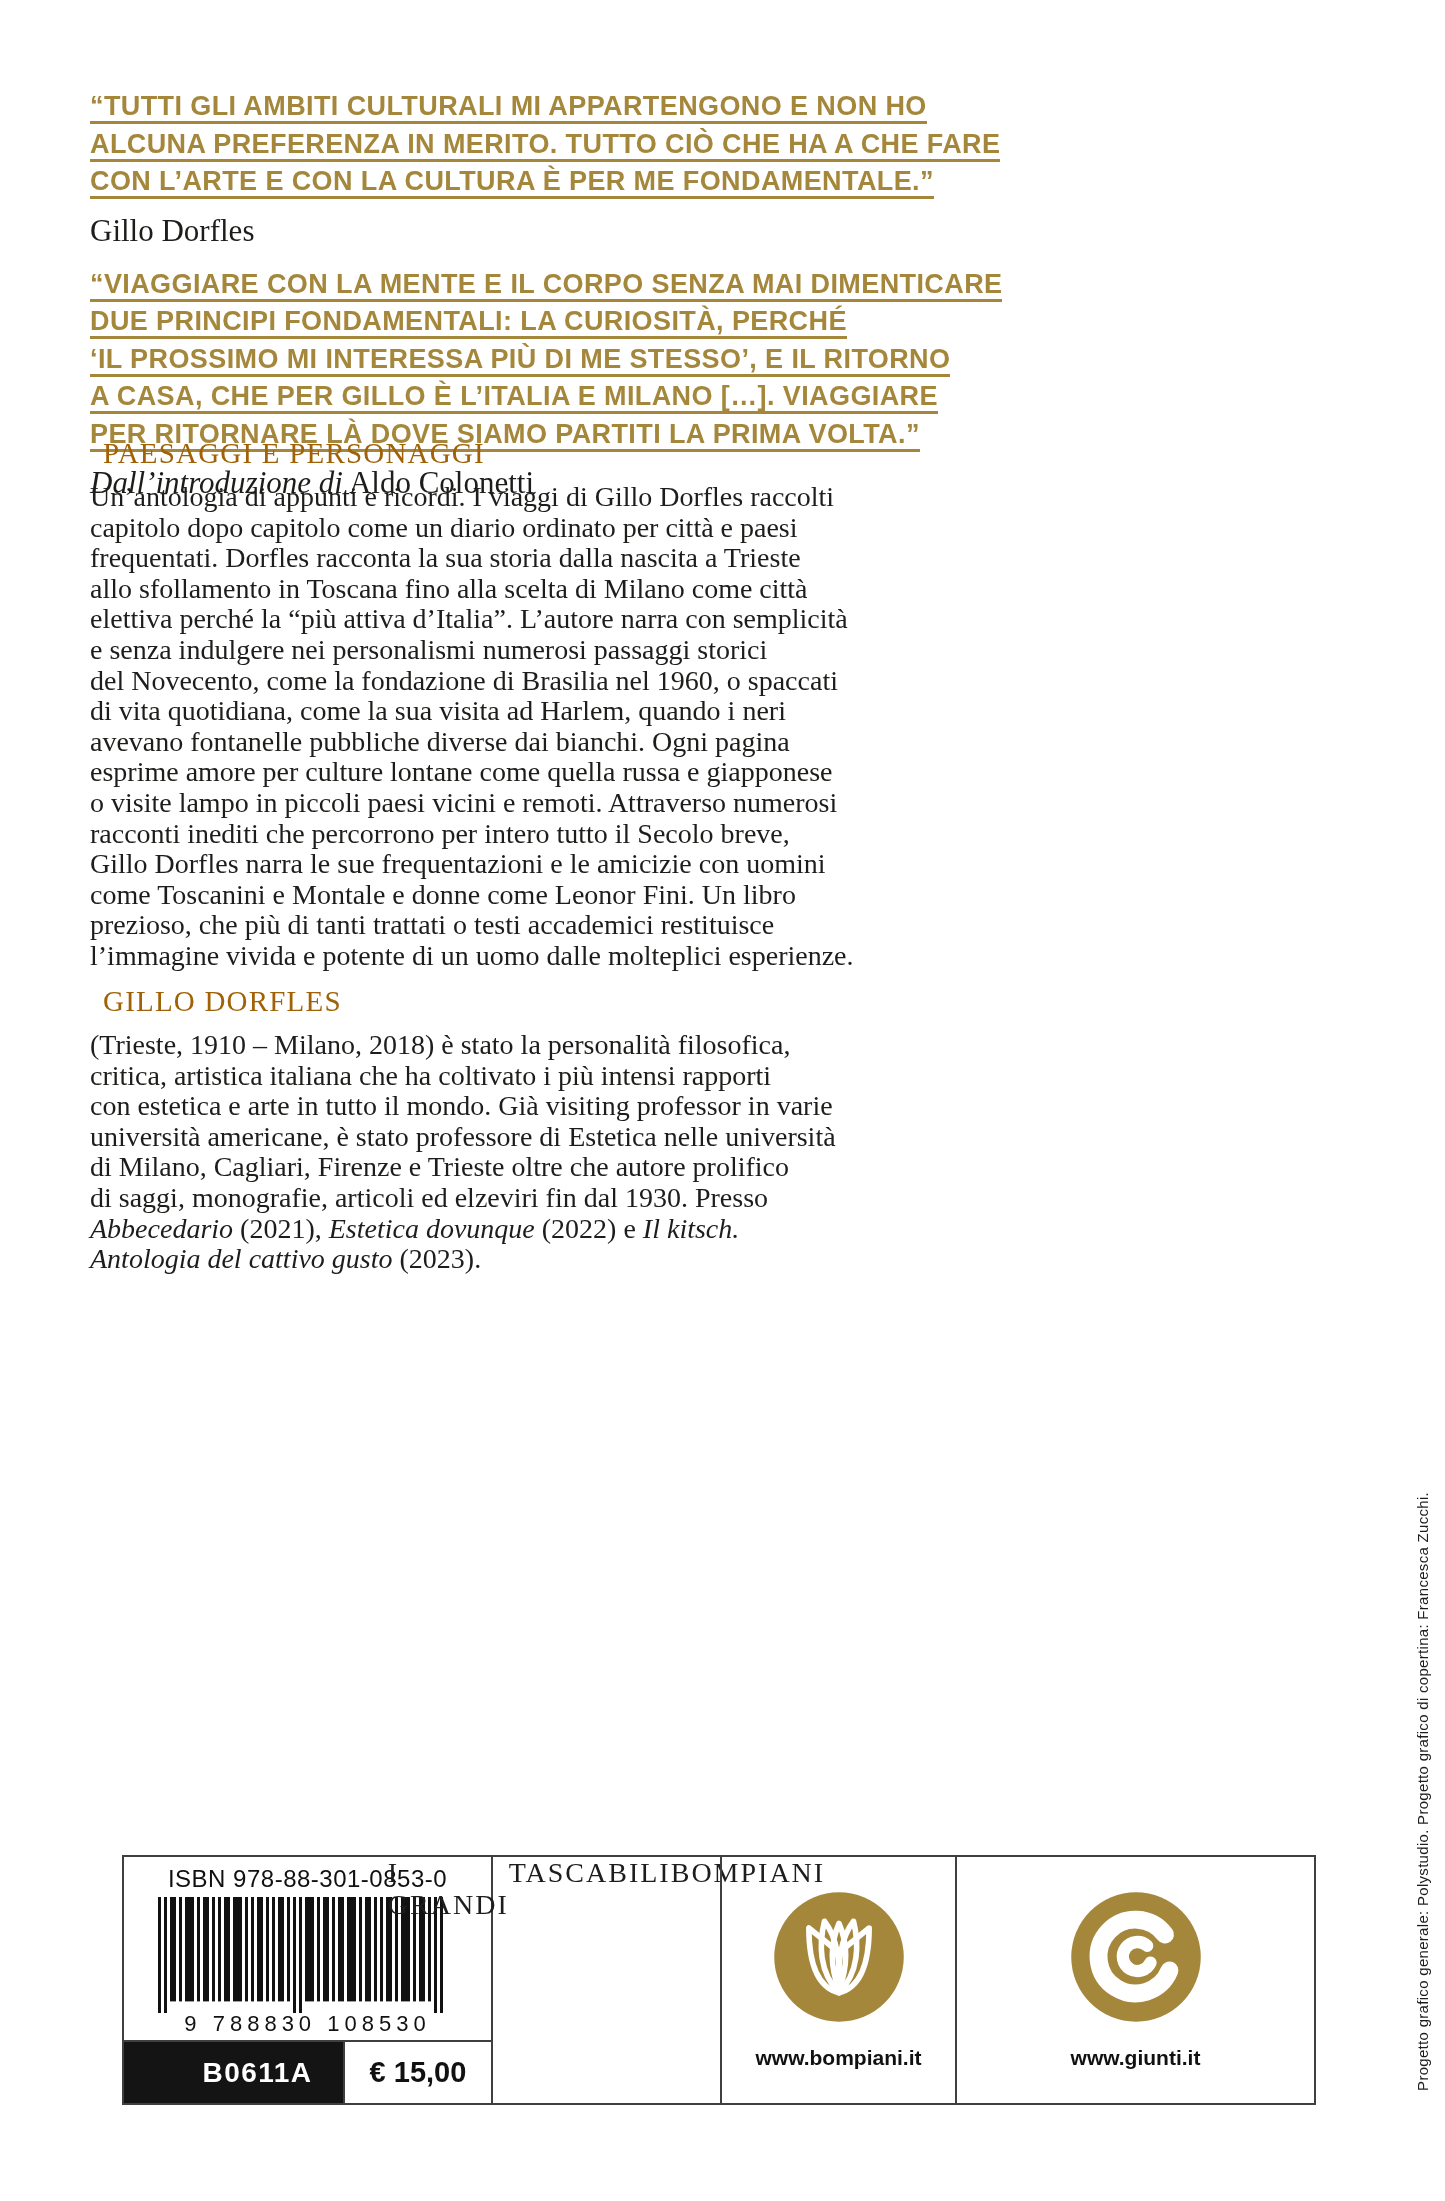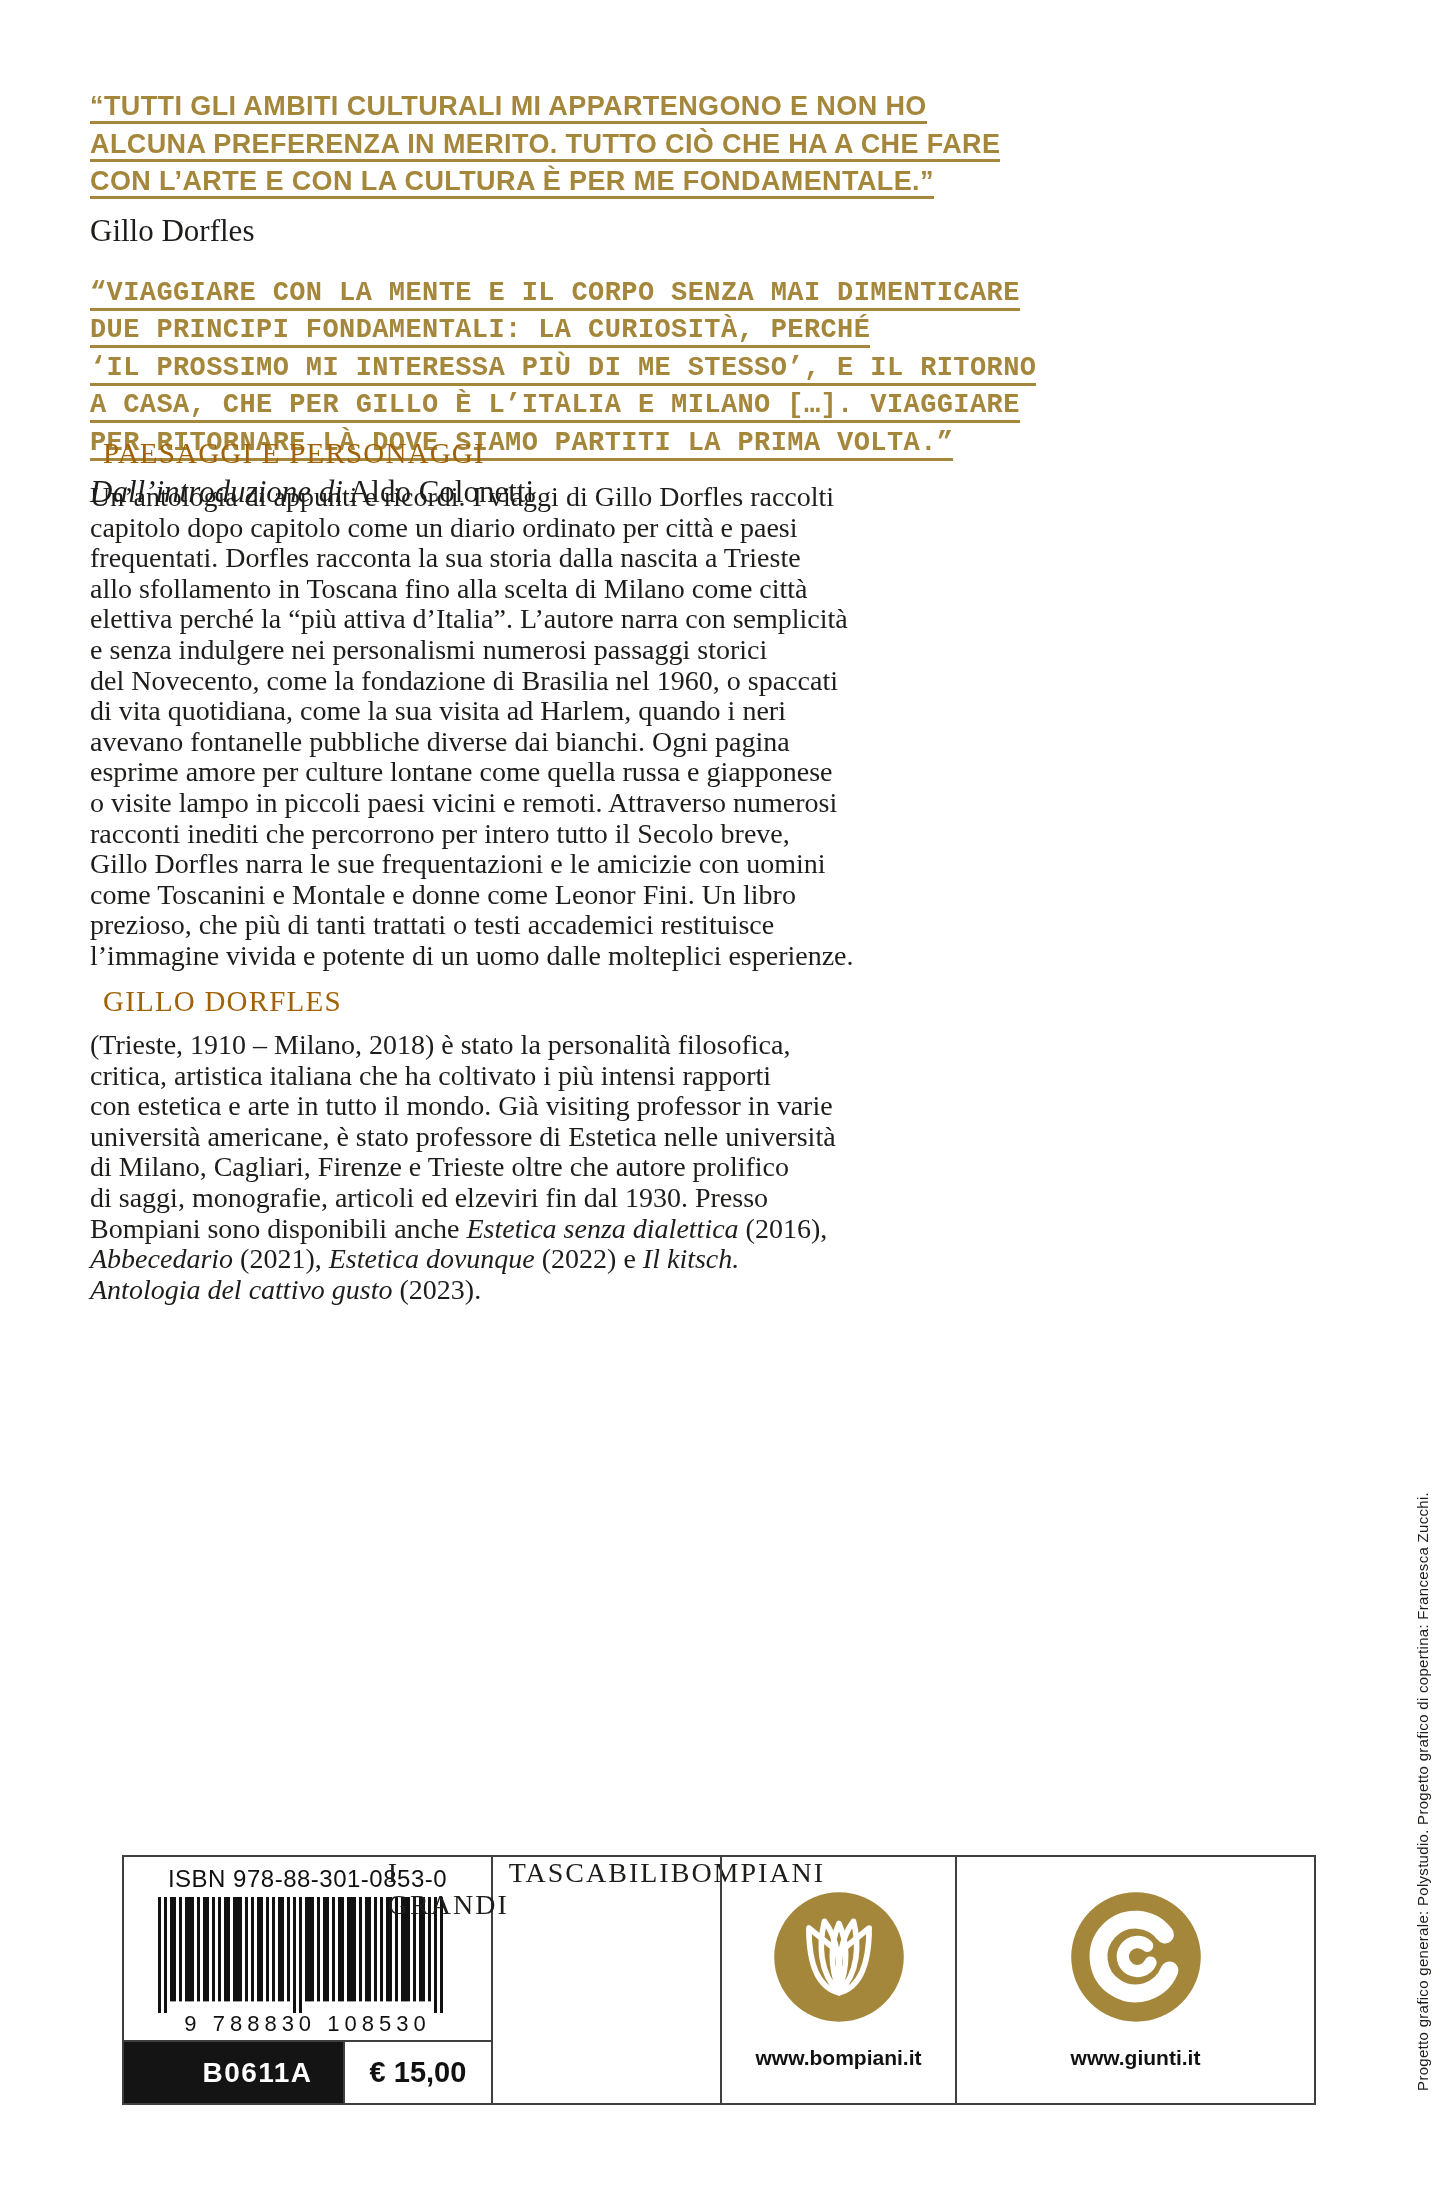--- a/index.html
+++ b/index.html
@@ -9,21 +9,21 @@
 
   
   .quotes{position:absolute;left:90px;top:88px;right:60px;}
   .goldquote{font-family:"Liberation Sans",sans-serif;font-weight:700;
              font-size:27px;letter-spacing:.4px;color:#a5873c;}
   .goldquote .tline{line-height:37.5px;height:37.5px;white-space:nowrap;}
   .goldquote .tline span{border-bottom:3px solid #a5873c;padding-bottom:0;}
   .attr{font-family:"Liberation Serif",serif;font-size:31px;line-height:34px;
         color:#1d1d1b;margin-top:13px;}
   .attr .it{font-style:italic;}
-  .q2{margin-top:27px;font-family:Liberation Mono, monospace;}
+  .q2{margin-top:18px;}
 
   
   .sect-heading{font-family:"Liberation Serif",serif;font-weight:400;font-size:29px;
         line-height:31px;letter-spacing:1.2px;margin:13px;color:#a16207;}
   .bodytext{font-size:28px;line-height:30.6px;}
   .bodytext .tline{white-space:nowrap;}
   .it{font-style:italic;}
   .synopsis{position:absolute;left:90px;top:425px;right:40px;}
   .bio{position:absolute;left:90px;top:973px;right:40px;}
 
@@ -115,21 +115,20 @@
 
   <section class="bio">
     <h2 class="sect-heading">GILLO DORFLES</h2>
     <div class="bodytext">
         <div class="tline"><span>(Trieste, 1910 – Milano, 2018) è stato la personalità filosofica,</span></div>
         <div class="tline"><span>critica, artistica italiana che ha coltivato i più intensi rapporti</span></div>
         <div class="tline"><span>con estetica e arte in tutto il mondo. Già visiting professor in varie</span></div>
         <div class="tline"><span>università americane, è stato professore di Estetica nelle università</span></div>
         <div class="tline"><span>di Milano, Cagliari, Firenze e Trieste oltre che autore prolifico</span></div>
         <div class="tline"><span>di saggi, monografie, articoli ed elzeviri fin dal 1930. Presso</span></div>
-        <div class="tline"><span>Bompiani sono disponibili anche </span><span class="it">Estetica senza dialettica</span><span> (2016),</span></div>
         <div class="tline"><span class="it">Abbecedario</span><span> (2021), </span><span class="it">Estetica dovunque</span><span> (2022) e </span><span class="it">Il kitsch.</span></div>
         <div class="tline"><span class="it">Antologia del cattivo gusto</span><span> (2023).</span></div>
       </div>
   </section>
 
   <footer class="footer-grid">
 
     <div class="cell barcode-cell">
       <div class="isbn">ISBN 978-88-301-0853-0</div>
       <svg class="barcode-svg" viewBox="0 0 100 40" preserveAspectRatio="none" aria-hidden="true">

